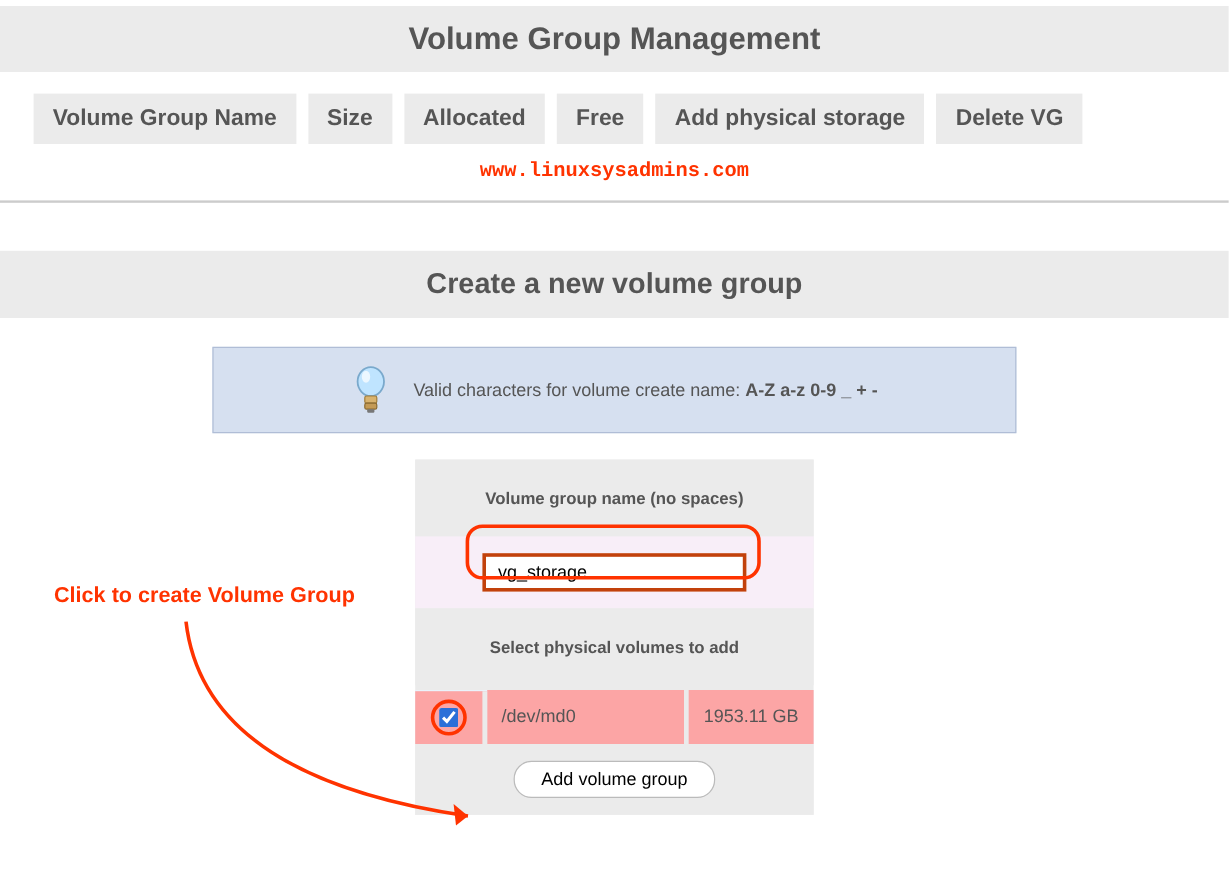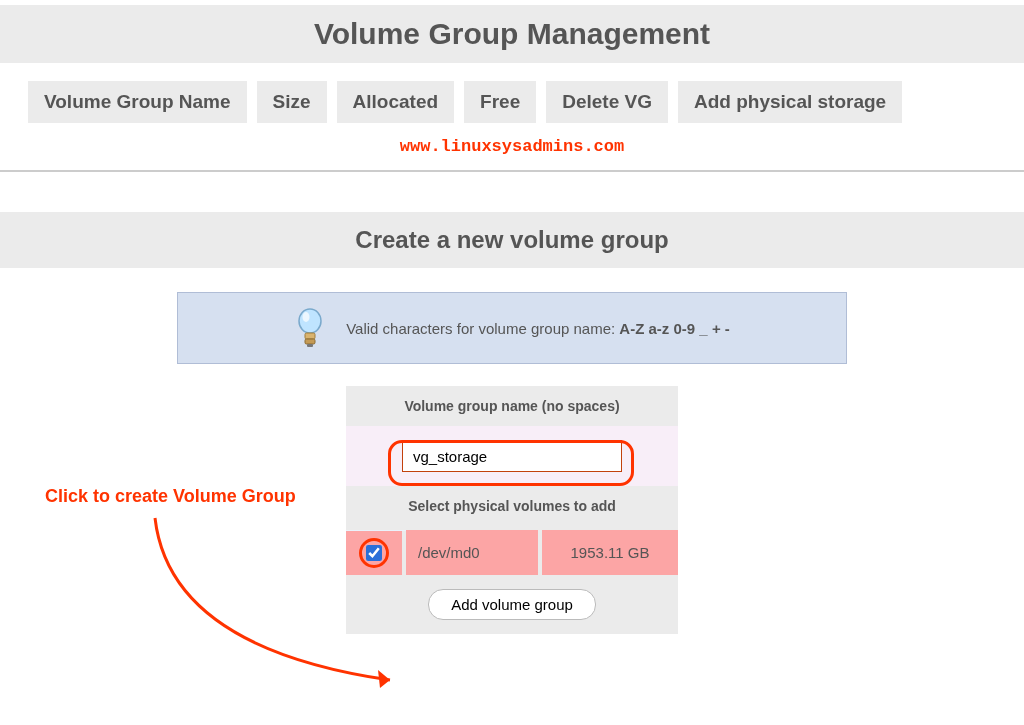--- a/index.html
+++ b/index.html
@@ -16,21 +16,21 @@
       height: 725px;
       position: relative;
     }
     .header-bar {
       background: #ebebeb;
       text-align: center;
       padding: 12px 0;
       margin-top: 5px;
     }
     .header-bar h1 {
-      font-size: 30px;
+      font-size: 26px;
       font-weight: bold;
       color: #555;
     }
     .columns-row {
       display: flex;
       gap: 10px;
       padding: 18px 28px 8px 28px;
       justify-content: flex-start;
     }
     .col-head {
@@ -92,35 +92,35 @@
       width: 332px;
       margin: 0 auto;
       background: #ebebeb;
       position: relative;
     }
     .form-label-row {
       background: #ebebeb;
       text-align: center;
       font-weight: bold;
       font-size: 14px;
-      padding: 12px 8px;
+      padding: 24px 8px;
       color: #555;
     }
     .input-row {
       background: #f8eef8;
       padding: 14px 12px;
       text-align: center;
     }
     .name-input {
       width: 220px;
       height: 32px;
       padding: 4px 10px;
       font-size: 15px;
       font-family: inherit;
-      border: 1px solid #c2410c;
+      border: 3px solid #c2410c;
       background: #fff;
     }
     .input-highlight {
       position: absolute;
       border: 3px solid #ff3300;
       border-radius: 14px;
       pointer-events: none;
     }
     .pv-row {
       background: #eaf3fb;
@@ -197,62 +197,62 @@
 
 <div class="header-bar">
   <h1>Volume Group Management</h1>
 </div>
 
 <div class="columns-row">
   <div class="col-head">Volume Group Name</div>
   <div class="col-head">Size</div>
   <div class="col-head">Allocated</div>
   <div class="col-head">Free</div>
+  <div class="col-head">Add physical storage</div>
   <div class="col-head">Delete VG</div>
-  <div class="col-head">Add physical storage</div>
 </div>
 
 <div class="watermark">www.linuxsysadmins.com</div>
 
 <div class="divider"></div>
 
 <div class="create-header">
   <h2>Create a new volume group</h2>
 </div>
 
 <div class="info-box">
   <svg class="bulb-svg" viewBox="0 0 32 42">
     <ellipse cx="16" cy="14" rx="11" ry="12" fill="#bfe4ff" stroke="#7aa9cc" stroke-width="1.5"></ellipse>
     <ellipse cx="12" cy="10" rx="3.5" ry="5" fill="#ffffff" opacity="0.7"></ellipse>
     <rect x="11" y="26" width="10" height="6" rx="1.5" fill="#d9b36e" stroke="#a07d3a" stroke-width="1"></rect>
     <rect x="11" y="32" width="10" height="5" rx="1.5" fill="#c49a55" stroke="#8a6a30" stroke-width="1"></rect>
     <rect x="13" y="37" width="6" height="3" rx="1" fill="#777"></rect>
   </svg>
   <div class="info-text">
-    <span>Valid characters for volume group name: </span><span class="bold">A-Z a-z 0-9 _ + -</span>
+    <span>Valid characters for volume create name: </span><span class="bold">A-Z a-z 0-9 _ + -</span>
   </div>
 </div>
 
 <div class="form-zone">
   <div class="form-label-row">Volume group name (no spaces)</div>
 
   <div class="input-row">
     <input type="text" class="name-input" value="vg_storage" style="">
     <div class="input-highlight" style="top:54px;left:42px;width:246px;height:46px;"></div>
   </div>
 
   <div class="form-label-row">Select physical volumes to add</div>
 
   <div class="pv-row">
     <div class="pv-cell chk-cell">
       <input type="checkbox" class="checkbox" checked="" style="">
       <div class="chk-highlight"></div>
     </div>
     <div class="pv-cell" style="flex:1;text-align:left;">/dev/md0</div>
-    <div class="pv-cell" style="width:136px;">1953.11 GB</div>
+    <div class="pv-cell" style="width:104px;">1953.11 GB</div>
   </div>
 
   <div class="submit-row">
     <button class="submit-btn">Add volume group</button>
   </div>
 </div>
 
 <div class="annotation-label">Click to create Volume Group</div>
 
 <svg class="annotation-arrow" width="280" height="200">

